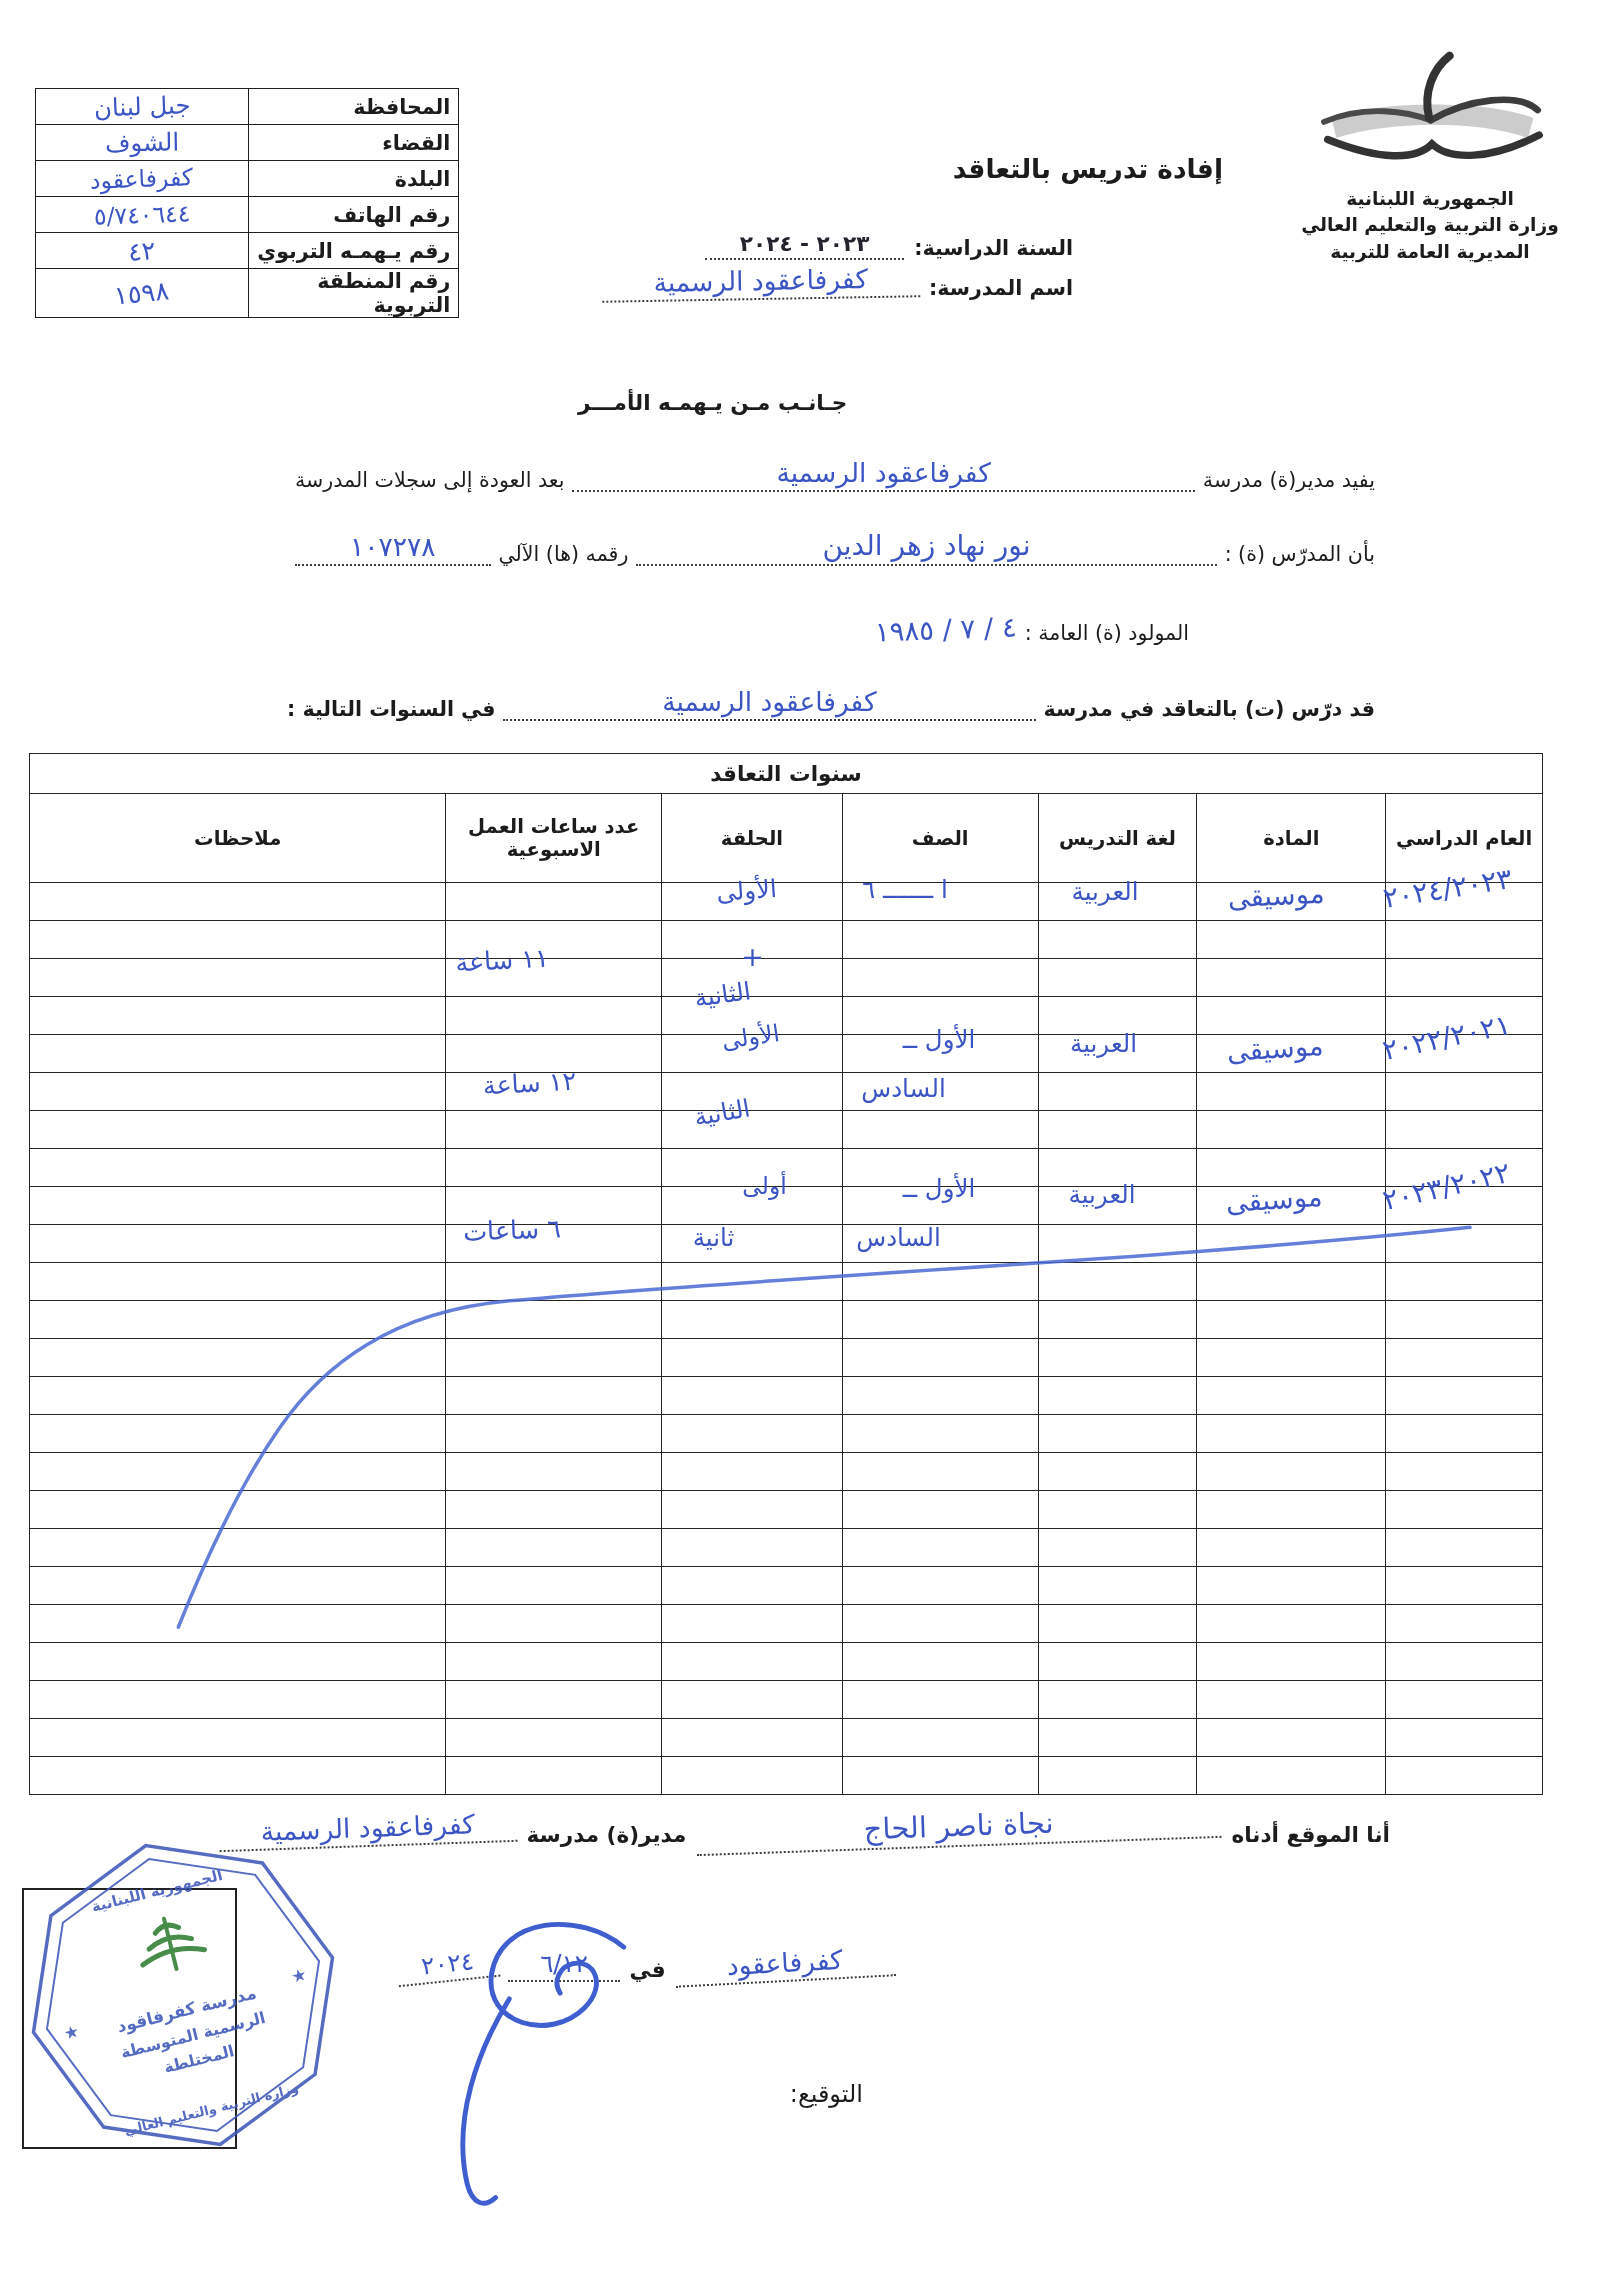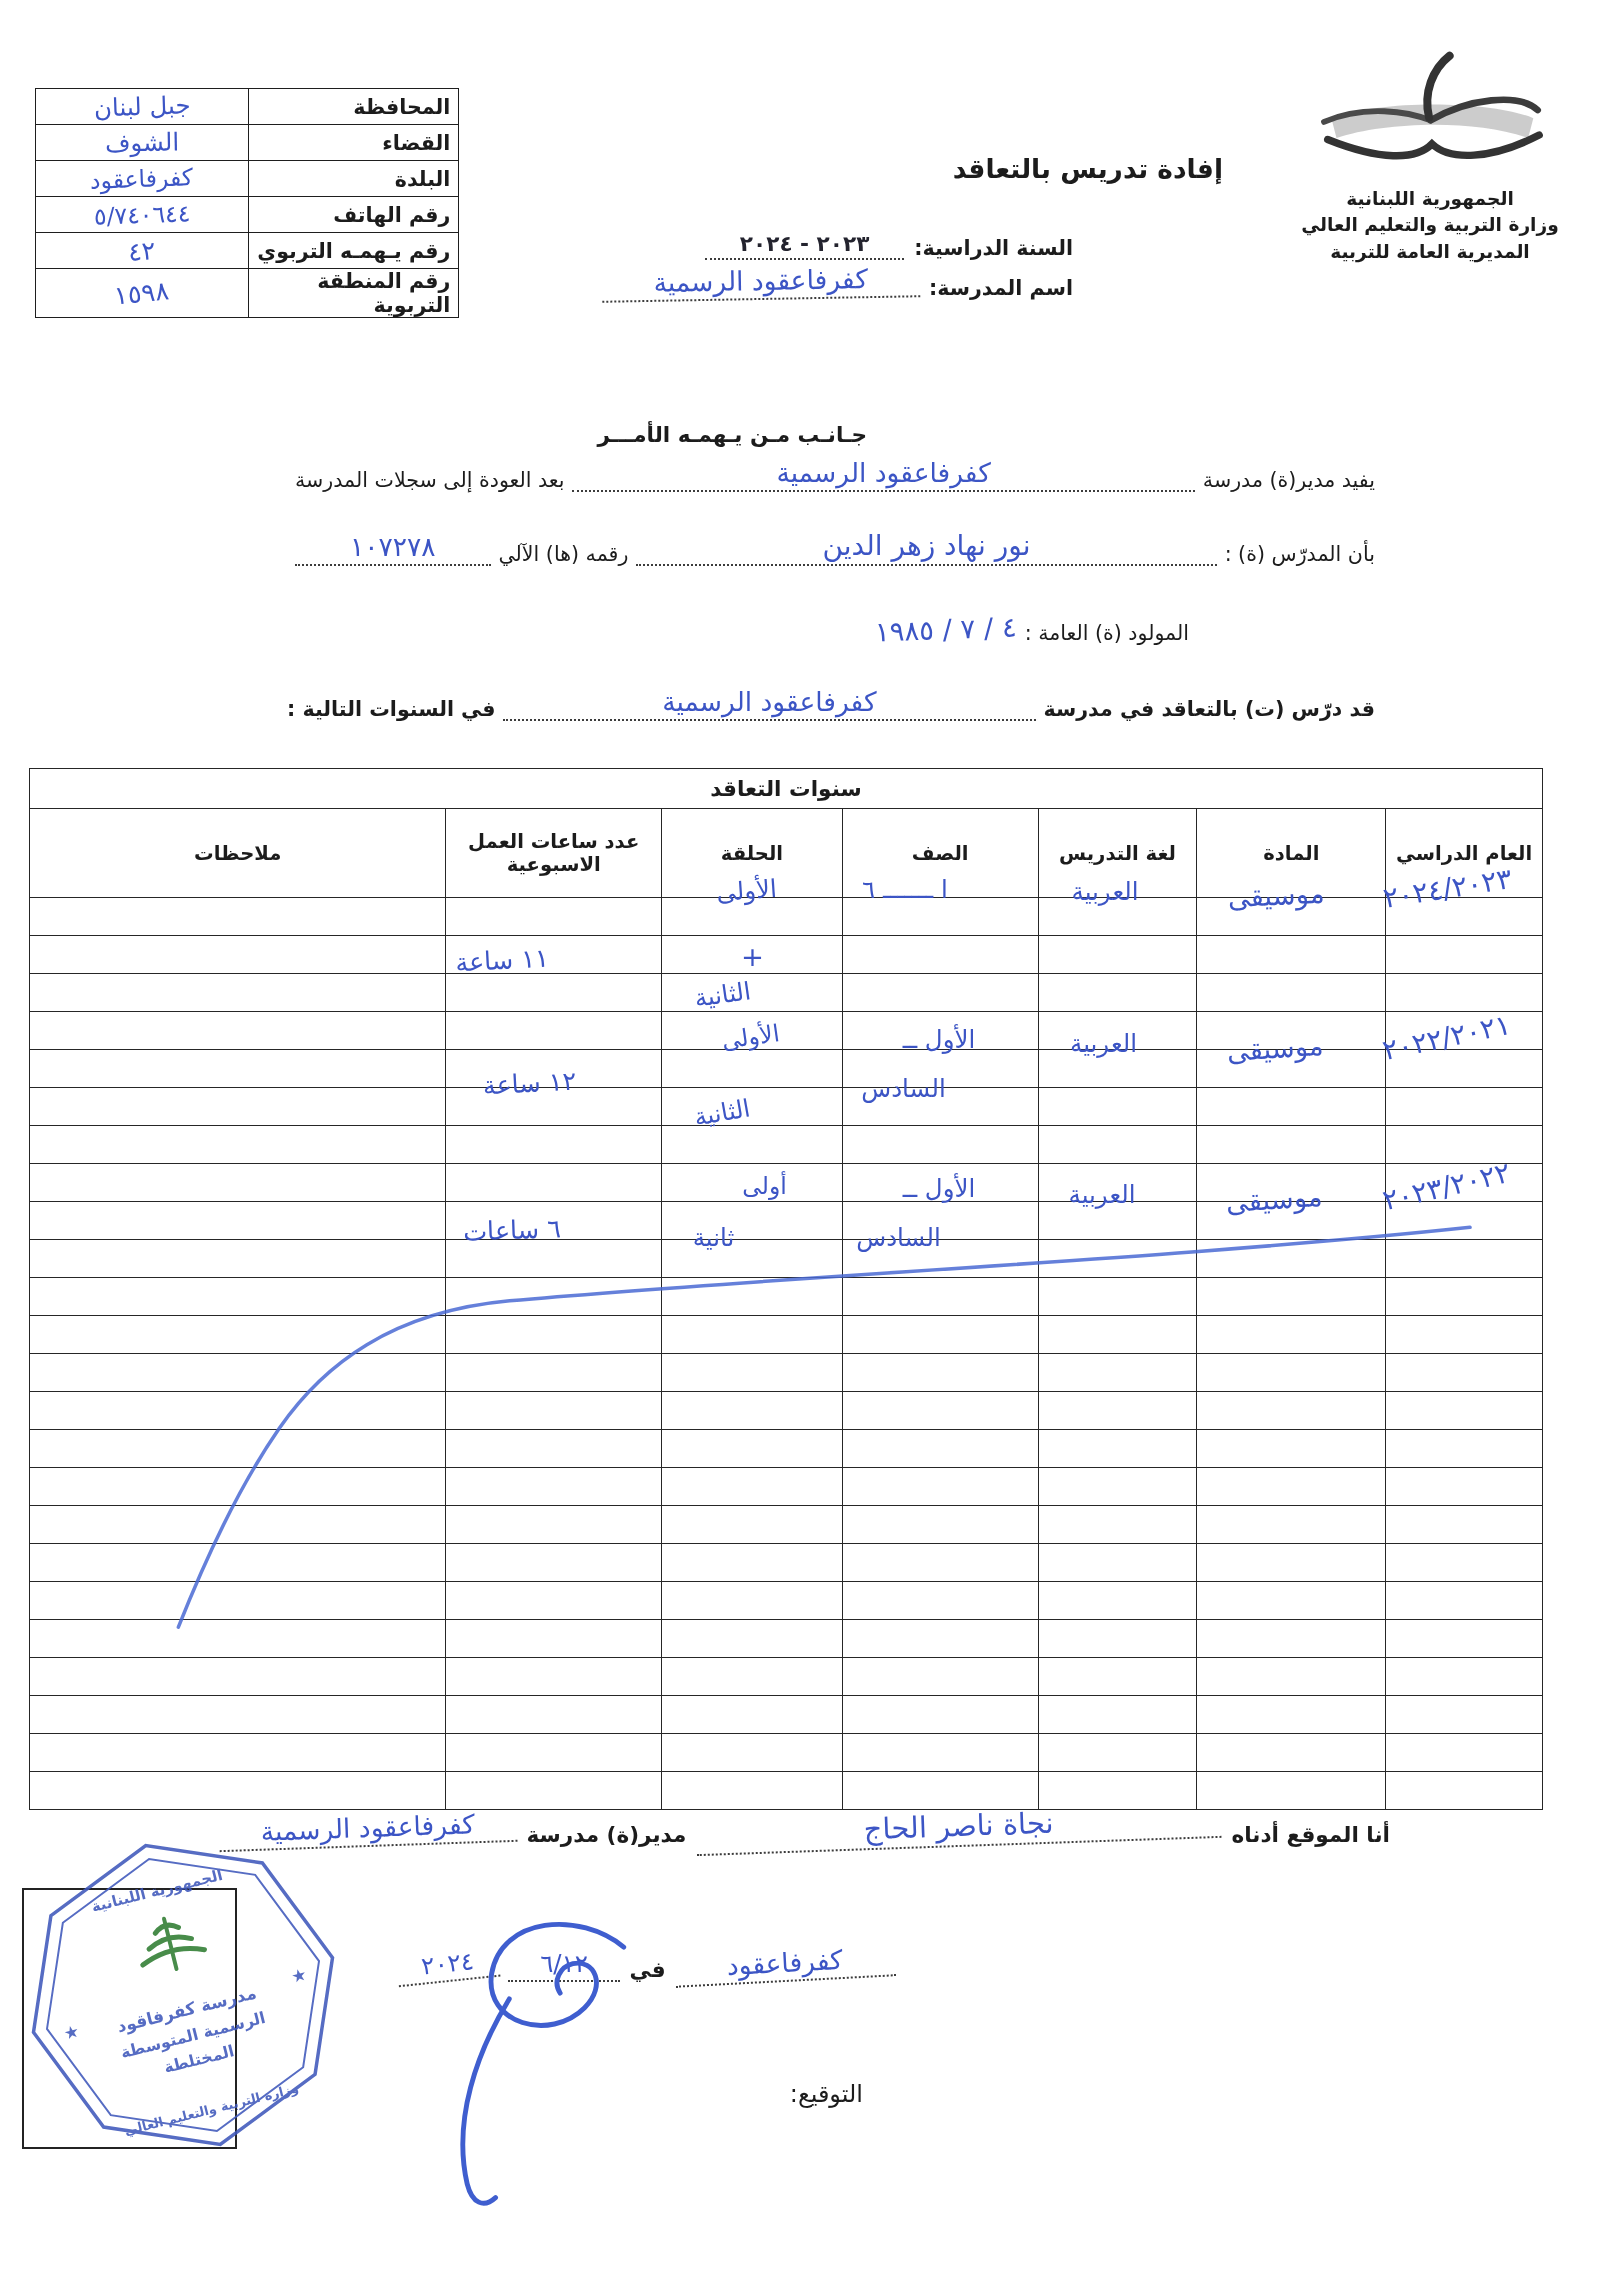--- a/index.html
+++ b/index.html
@@ -17,26 +17,26 @@
   
   .doc-title{position:absolute;right:397px;top:153px;font-size:26.5px;font-weight:bold;}
   .topline{position:absolute;display:flex;align-items:flex-end;gap:9.8px;font-size:20.6px;font-weight:600;}
   .dotted{border-bottom:2.5px dotted #3c3c3c;text-align:center;padding:0 11.8px 2px;}
   
   .hand{color:#3c55c5;font-weight:500;white-space:nowrap;}
   .hand-dark{color:#23232e;font-weight:600;}
   .ltr{direction:ltr;unicode-bidi:bidi-override;}
   .ov{position:absolute;text-align:center;pointer-events:none;}
   
-  .salutation{position:absolute;left:578px;top:390px;width:289px;text-align:right;
-              font-size:21.6px;font-weight:bold;letter-spacing:1px;margin-top:32px;}
+  .salutation{position:absolute;left:578px;top:390px;width:289px;text-align:left;
+              font-size:21.6px;font-weight:bold;letter-spacing:1px;}
   .stmt{position:absolute;display:flex;align-items:flex-end;gap:7.8px;font-size:20.6px;}
   .stmt .fill{flex:1 1 auto;}
   
-  .grid{position:absolute;left:29px;top:753px;width:1514px;border-collapse:collapse;direction:rtl;margin-top:15px;}
+  .grid{position:absolute;left:29px;top:753px;width:1514px;border-collapse:collapse;direction:rtl;}
   .grid th,.grid td{border:1.6px solid #262626;}
   .grid .t-title th{height:37px;font-size:21.6px;font-weight:bold;}
   .grid .t-head th{height:88px;font-size:19.6px;font-weight:bold;padding:0 5.9px;}
   .grid tbody td{height:35px;}
   .overlay{position:absolute;inset:0;pointer-events:none;}
   .crossout{position:absolute;inset:0;pointer-events:none;}
   
   .f-line{position:absolute;display:flex;align-items:flex-end;gap:9.8px;}
   .f-print{font-size:21.6px;font-weight:bold;}
   .sig-label{position:absolute;right:757px;top:2080px;font-size:24px;font-weight:normal;}

